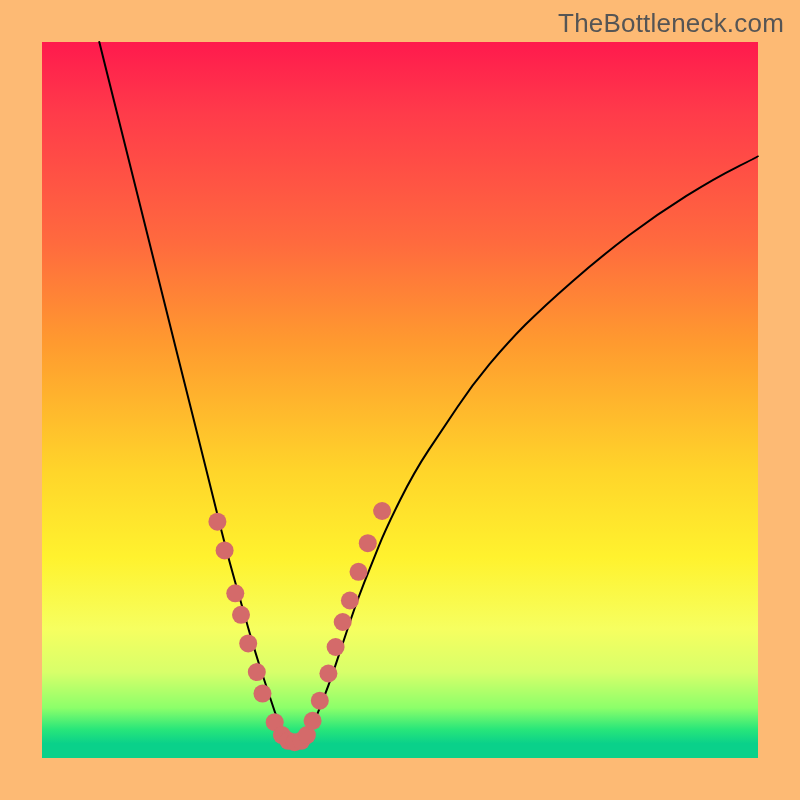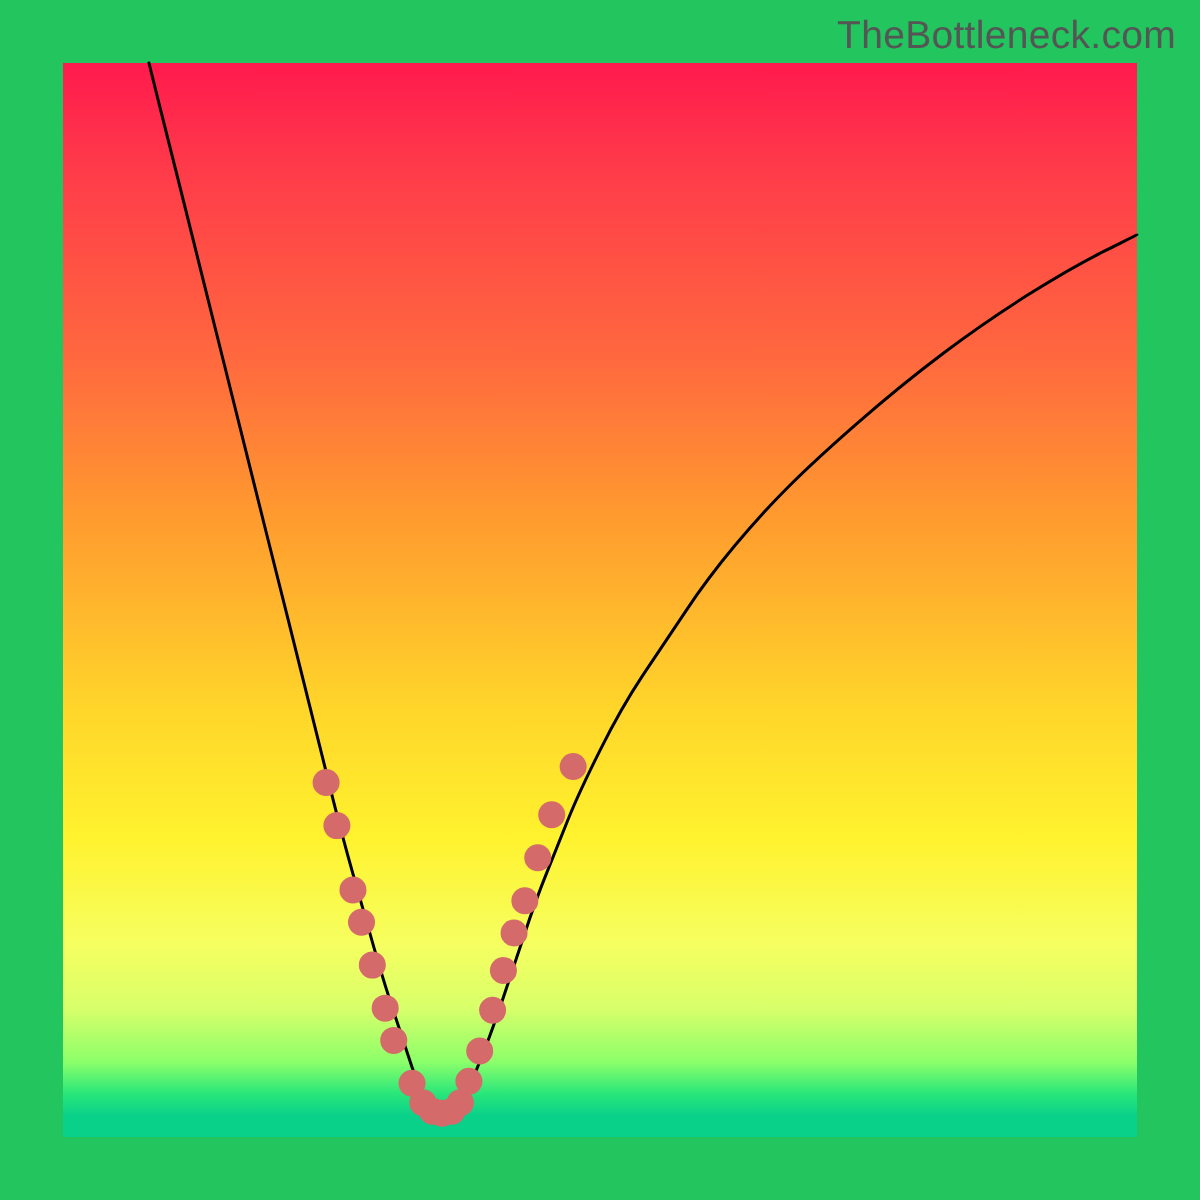--- a/index.html
+++ b/index.html
@@ -10,21 +10,21 @@
     background: #000;
     overflow: hidden;
     font-family: Arial, Helvetica, sans-serif;
   }
   .frame {
     position: absolute;
     left: 0;
     top: 0;
     width: 800px;
     height: 800px;
-    background: #22c55e;
+    background: #fdba74;
   }
   .plot {
     position: absolute;
     left: 42px;
     top: 42px;
     width: 716px;
     height: 716px;
     
     background: linear-gradient(
       to bottom,

